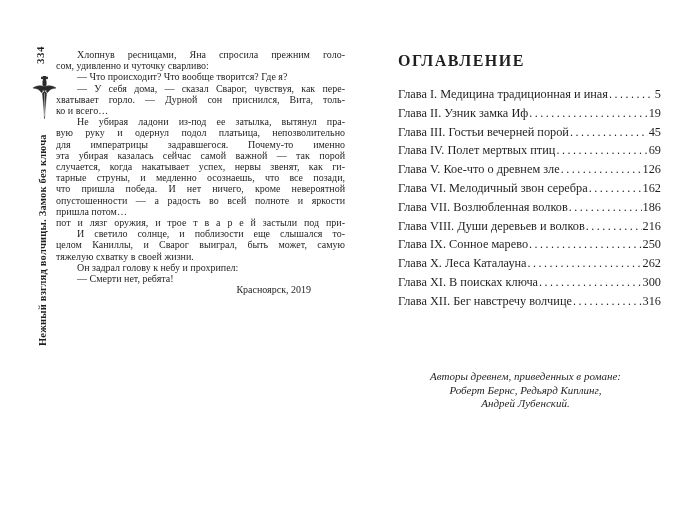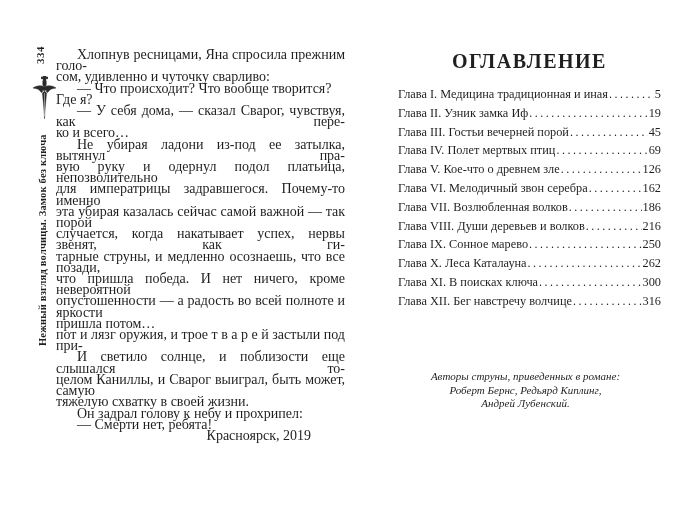--- a/index.html
+++ b/index.html
@@ -31,35 +31,34 @@
     position: absolute; left: 37px; top: 126px;
     height: 220px;
     font-size: 10.5px; font-weight: bold;
     letter-spacing: 0.2px;
   }
 
   
   .body-text {
     position: absolute; left: 56px; top: 49px;
     width: 289px;
-    font-size: 14px; line-height: 11.2px;
+    font-size: 10px; line-height: 11.2px;
   }
   .ln { min-height: 11.2px; }
   .indent { text-indent: 21px; }
   .just { text-align: justify; text-align-last: justify; }
   .colophon {
     text-align: right; padding-right: 34px;
   }
 
   
   .toc-title {
     position: absolute; left: 398px; top: 50px;
     width: 263px; margin: 0;
-    text-align: center;
-    font-size: 20px; font-weight: bold;
+    font-size: 16px; font-weight: bold;
     letter-spacing: 1.5px;
     line-height: 22px;
   }
   .toc {
     position: absolute; left: 398px; top: 85px;
     width: 263px;
     font-size: 12.3px;
   }
   .toc-row {
     display: flex; align-items: baseline;
@@ -110,20 +109,21 @@
       </svg>
     </div>
 
     <div class="book-title-vert vert">Нежный взгляд волчицы. Замок без ключа</div>
 
     <div class="body-text">
       <div class="ln indent just">Хлопнув ресницами, Яна спросила прежним голо-</div>
       <div class="ln">сом, удивленно и чуточку сварливо:</div>
       <div class="ln indent">— Что происходит? Что вообще творится? Где я?</div>
       <div class="ln indent just">— У себя дома, — сказал Сварог, чувствуя, как пере-</div>
+      <div class="ln just">хватывает горло. — Дурной сон приснился, Вита, толь-</div>
       <div class="ln">ко и всего…</div>
       <div class="ln indent just">Не убирая ладони из-под ее затылка, вытянул пра-</div>
       <div class="ln just">вую руку и одернул подол платьица, непозволительно</div>
       <div class="ln just">для императрицы задравшегося. Почему-то именно</div>
       <div class="ln just">эта убирая казалась сейчас самой важной — так порой</div>
       <div class="ln just">случается, когда накатывает успех, нервы звенят, как ги-</div>
       <div class="ln just">тарные струны, и медленно осознаешь, что все позади,</div>
       <div class="ln just">что пришла победа. И нет ничего, кроме невероятной</div>
       <div class="ln just">опустошенности — а радость во всей полноте и яркости</div>
       <div class="ln">пришла потом…</div>
@@ -198,18 +198,18 @@
           <span class="toc-page">300</span>
       </div>
       <div class="toc-row">
         <span class="toc-label">Глава XII. Бег навстречу волчице</span>
           <span class="dots"></span>
           <span class="toc-page">316</span>
       </div>
     </div>
 
     <div class="authors">
-      <div>Авторы струны, приведенных в романе:</div>
+      <div>Авторы древнем, приведенных в романе:</div>
       <div>Роберт Бернс, Редьярд Киплинг,</div>
       <div>Андрей Лубенский.</div>
     </div>
   </div>
 </div>
 
 </body></html>

